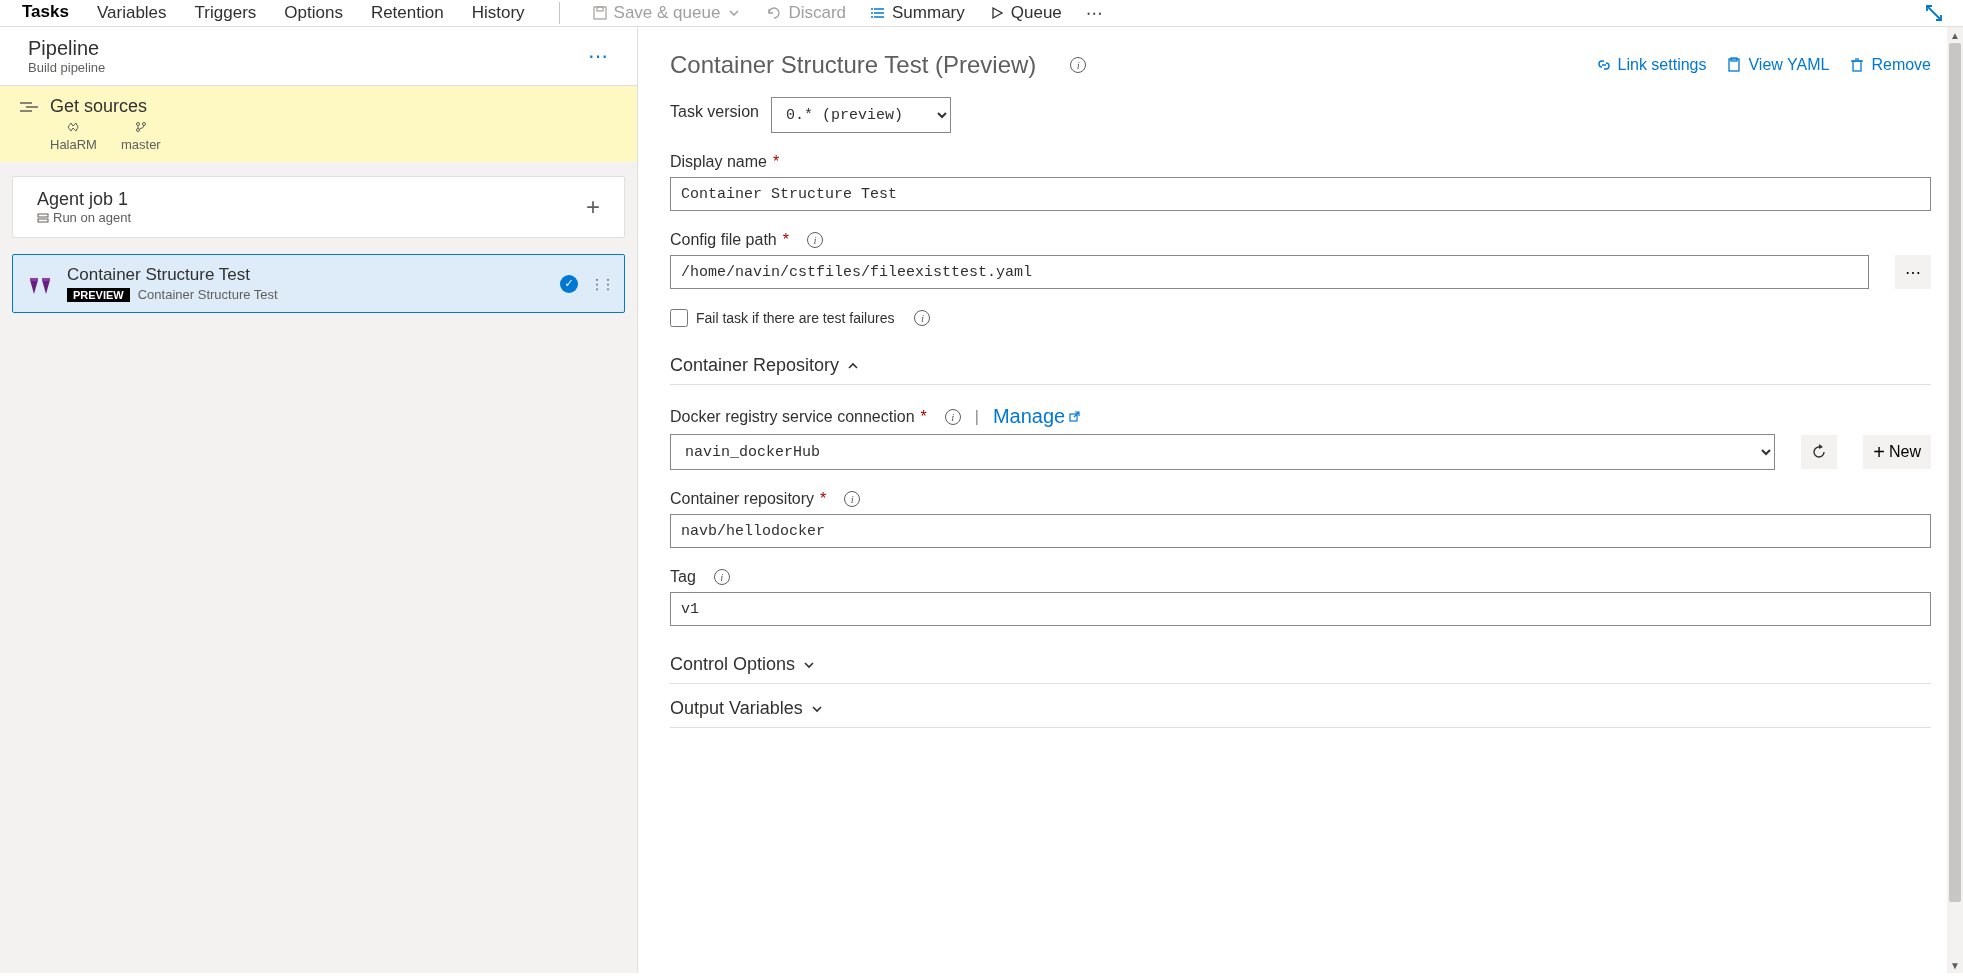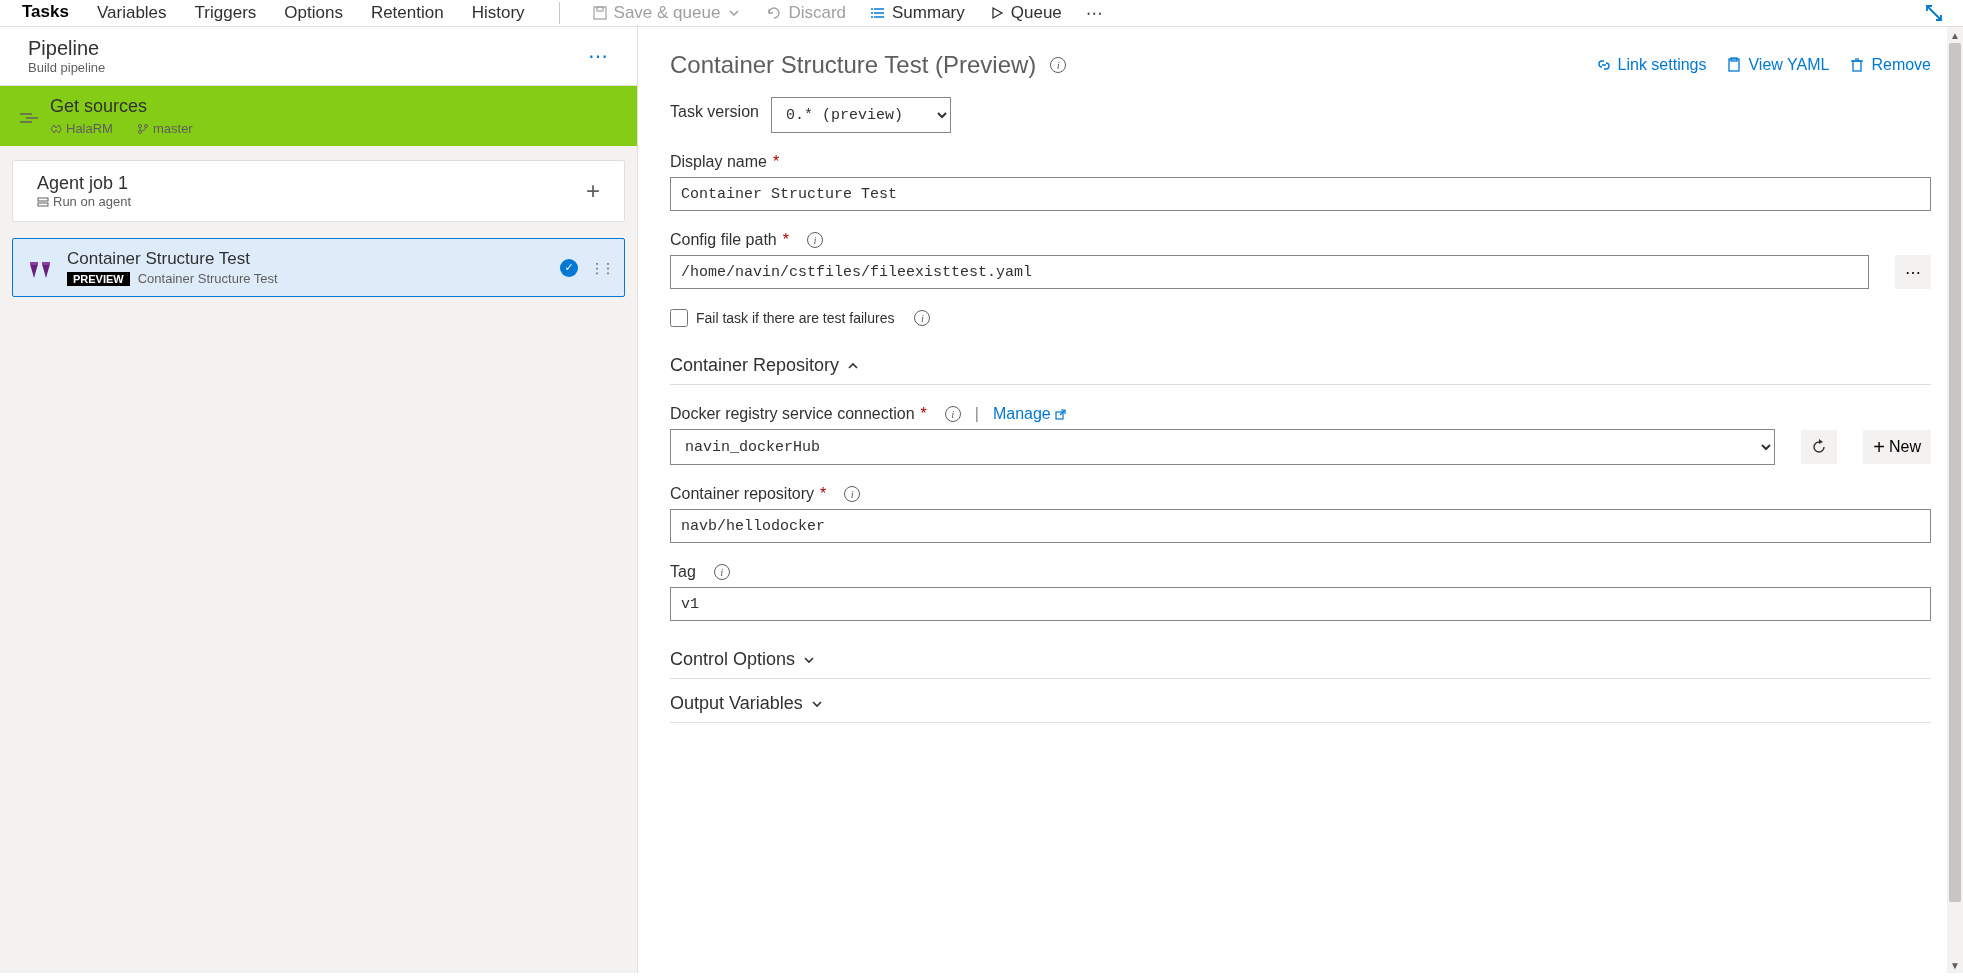--- a/index.html
+++ b/index.html
@@ -12,60 +12,60 @@
 .tool-btn { display: flex; align-items: center; gap: 6px; padding: 4px 12px; cursor: pointer; color: #323130; font-size: 17px; }
 .tool-btn.disabled { color: #a19f9d; }
 .tool-btn .ico { width: 16px; height: 16px; display: inline-flex; align-items: center; justify-content: center; }
 .expand-top { margin-left: auto; padding: 4px 12px; cursor: pointer; color: #0078d4; font-size: 20px; }
 .main { display: flex; height: calc(100vh - 34px); }
 .left { width: 638px; background: #f3f2f1; border-right: 1px solid #e1dfdd; overflow-y: auto; }
 .pipeline-header { background: #fff; padding: 10px 28px; display: flex; align-items: center; justify-content: space-between; border-bottom: 1px solid #e1dfdd; }
 .pipeline-header h2 { font-size: 20px; font-weight: 400; }
 .pipeline-header .sub { font-size: 13px; color: #605e5c; }
 .more-dots { font-size: 20px; color: #0078d4; cursor: pointer; letter-spacing: 1px; }
-.get-sources { background: #84cc16; padding: 10px 20px; display: flex; align-items: center; gap: 12px; }
+.get-sources { background: #fef9c3; padding: 10px 20px; display: flex; align-items: flex-start; gap: 12px; }
 .get-sources .gsico { width: 18px; margin-top: 4px; }
 .get-sources h3 { font-size: 18px; font-weight: 400; }
 .get-sources .repos { display: flex; gap: 24px; margin-top: 4px; font-size: 13px; color: #605e5c; }
-.get-sources .repos span { display: inline-flex; align-items: center; gap: 4px; }
+.get-sources .repos span { display: inline-flex; align-items: center; gap: 4px; flex-direction: column; }
 .agent-job { background: #fff; margin: 14px 12px 16px 12px; padding: 12px 24px; display: flex; align-items: center; justify-content: space-between; border: 1px solid #e1dfdd; border-radius: 2px; }
 .agent-job h3 { font-size: 18px; font-weight: 400; }
 .agent-job .sub { font-size: 13px; color: #605e5c; display: flex; align-items: center; gap: 4px; }
 .agent-job .plus { font-size: 24px; color: #605e5c; cursor: pointer; font-weight: 300; }
 .task-item { background: #deecf9; margin: 0 12px; border: 1px solid #0078d4; border-radius: 2px; display: flex; align-items: center; padding: 10px 12px; gap: 12px; }
 .task-item .task-ico { width: 30px; height: 30px; display: flex; align-items: center; justify-content: center; }
 .task-item .task-info { flex: 1; }
 .task-item .task-info .ttl { font-size: 17px; }
 .task-item .task-info .sub { font-size: 13px; display: flex; align-items: center; gap: 8px; margin-top: 2px; }
 .preview-badge { background: #000; color: #fff; font-size: 11px; padding: 1px 6px; font-weight: 600; }
 .task-item .check { width: 18px; height: 18px; border-radius: 50%; background: #0078d4; color: #fff; display: flex; align-items: center; justify-content: center; font-size: 11px; }
 .task-item .drag { color: #605e5c; font-size: 14px; letter-spacing: -3px; cursor: grab; }
 .right { flex: 1; position: relative; }
 .right-content { padding: 24px 32px; overflow-y: auto; height: 100%; }
 .detail-header { display: flex; align-items: center; justify-content: space-between; margin-bottom: 18px; }
-.detail-header h1 { font-size: 24px; font-weight: 400; color: #605e5c; display: flex; align-items: center; gap: 2px; }
+.detail-header h1 { font-size: 24px; font-weight: 400; color: #605e5c; display: flex; align-items: center; gap: 22px; }
 .detail-actions { display: flex; align-items: center; gap: 20px; }
 .detail-actions a { color: #0078d4; text-decoration: none; display: inline-flex; align-items: center; gap: 6px; font-size: 16px; cursor: pointer; }
 .field-row { margin-bottom: 20px; }
 .field-row.inline { display: flex; align-items: center; gap: 12px; }
 .field-label { font-size: 16px; color: #323130; display: inline-flex; align-items: center; gap: 6px; margin-bottom: 6px; }
 .req { color: #a80000; }
 .info-ico { width: 16px; height: 16px; border: 1px solid #605e5c; border-radius: 50%; display: inline-flex; align-items: center; justify-content: center; font-size: 11px; margin-left: 12px; cursor: pointer; color: #605e5c; font-style: italic; font-family: serif; }
 select, input[type=text] { font-family: Liberation Mono, monospace; font-size: 15px; padding: 6px 10px; border: 1px solid #8a8886; background: #fff; color: #323130; }
 select { height: 36px; padding-right: 30px; }
 input[type=text] { width: 100%; height: 34px; }
 .with-btn { display: flex; gap: 26px; align-items: center; }
 .with-btn input { flex: 1; }
 .ellipsis-btn, .refresh-btn, .new-btn { height: 34px; min-width: 34px; border: none; background: #f3f2f1; cursor: pointer; display: inline-flex; align-items: center; justify-content: center; font-size: 16px; padding: 0 10px; gap: 4px; }
 .checkbox-row { display: flex; align-items: center; gap: 8px; }
 .checkbox-row input[type=checkbox] { width: 18px; height: 18px; }
 .section-header { font-size: 18px; color: #323130; display: flex; align-items: center; gap: 8px; cursor: pointer; padding: 8px 0; border-bottom: 1px solid #e1dfdd; margin-top: 6px; }
 .section-header.nb { border-bottom: none; }
 .chev { font-size: 14px; }
-.link-small { color: #0078d4; font-size: 16px; text-decoration: none; cursor: pointer; display: inline-flex; align-items: center; gap: 4px; }
+.link-small { color: #0078d4; font-size: 20px; text-decoration: none; cursor: pointer; display: inline-flex; align-items: center; gap: 4px; }
 .sep-pipe { color: #8a8886; margin: 0 8px; }
 .scrollbar { position: absolute; right: 0; top: 0; width: 16px; height: 100%; background: #f3f2f1; }
 .scrollbar .up, .scrollbar .down { height: 16px; display: flex; align-items: center; justify-content: center; font-size: 10px; color: #605e5c; cursor: pointer; }
 .scrollbar .track { position: absolute; top: 16px; bottom: 16px; left: 0; right: 0; }
 .scrollbar .thumb { position: absolute; top: 0; left: 2px; right: 2px; height: 94%; background: #c8c6c4; border-radius: 2px; cursor: pointer; }
 svg { display: block; }
 </style>
 </head>
 <body>
 

